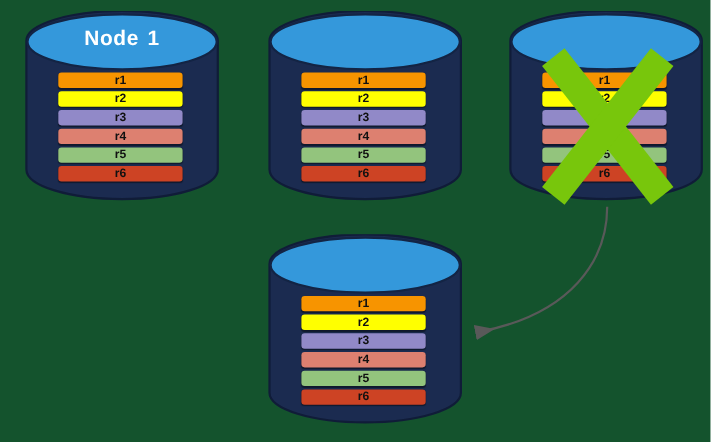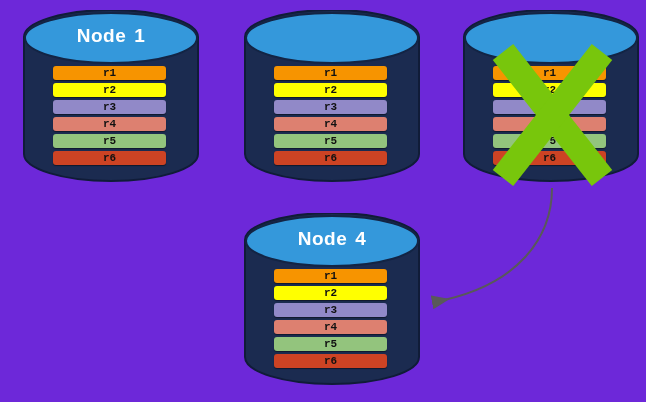--- a/index.html
+++ b/index.html
@@ -7,21 +7,21 @@
     padding: 0;
     background: #ffffff;
   }
   body {
     font-family: "Liberation Sans", sans-serif;
   }
   #canvas {
     position: relative;
     width: 646px;
     height: 402px;
-    background: #6d28d9;
+    background: #14532d;
     overflow: hidden;
   }
   .node {
     position: absolute;
     width: 178px;
     height: 177px;
   }
   .node-svg {
     position: absolute;
     left: 0;
@@ -65,21 +65,21 @@
     position: absolute;
     left: 0;
     top: 0;
     width: 100%;
     height: 14px;
     line-height: 14px;
     text-align: center;
     font-size: 11px;
     font-weight: bold;
     color: #111111;
-    font-family: Liberation Mono, monospace;
+    font-family: Liberation Sans, sans-serif;
   }
   .xmark {
     position: absolute;
     left: 0;
     top: 0;
     width: 178px;
     height: 177px;
     pointer-events: none;
   }
   #arrow-layer {
@@ -180,21 +180,20 @@
             <line x1="41" y1="42" x2="140" y2="168"></line>
             <line x1="140" y1="42" x2="41" y2="168"></line>
           </g>
         </svg>
       </div>
       <div class="node" style="left: 243px; top: 213px;">
         <svg class="node-svg" viewBox="0 0 178 177">
           <path d="M 2,27 L 2,144 A 87,27 0 0 0 176,144 L 176,27 A 87,27 0 0 0 2,27 Z" fill="#1B2B50" stroke="#101C38" stroke-width="2"></path>
           <ellipse cx="89" cy="28" rx="86" ry="25" fill="#3498DB" stroke="#132444" stroke-width="2"></ellipse>
         </svg>
-        <div class="node-title"><span>Node</span><span class="num">4</span></div>
         <div class="bars">
           <div class="bar" style="background: rgb(247, 148, 0);">
             <span class="bar-label">r1</span>
           </div>
           <div class="bar" style="background: rgb(255, 255, 0);">
             <span class="bar-label">r2</span>
           </div>
           <div class="bar" style="background: rgb(145, 137, 200);">
             <span class="bar-label">r3</span>
           </div>

